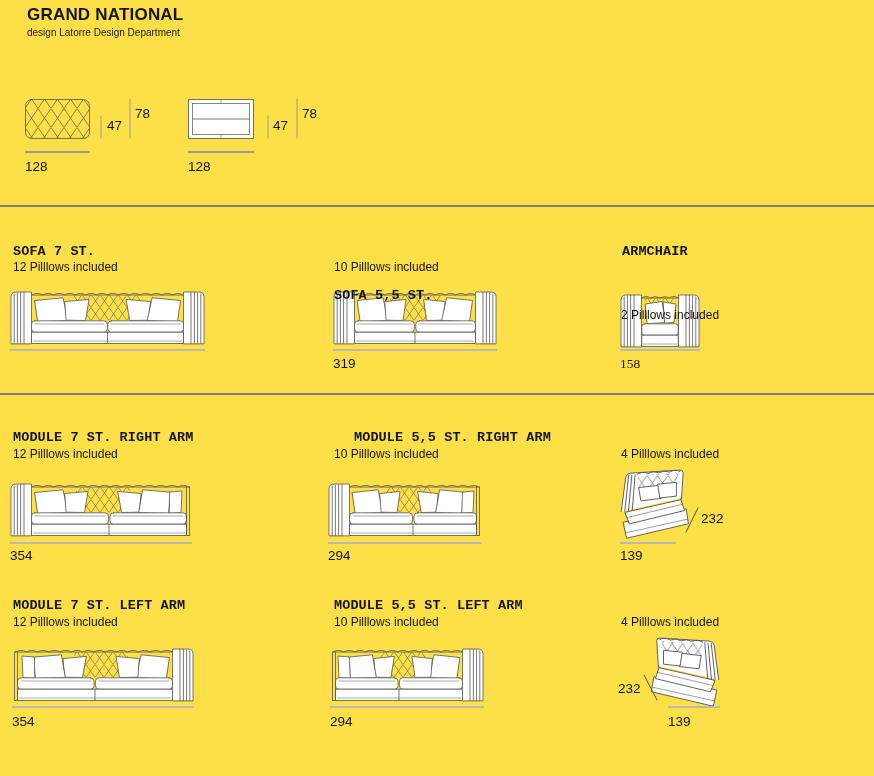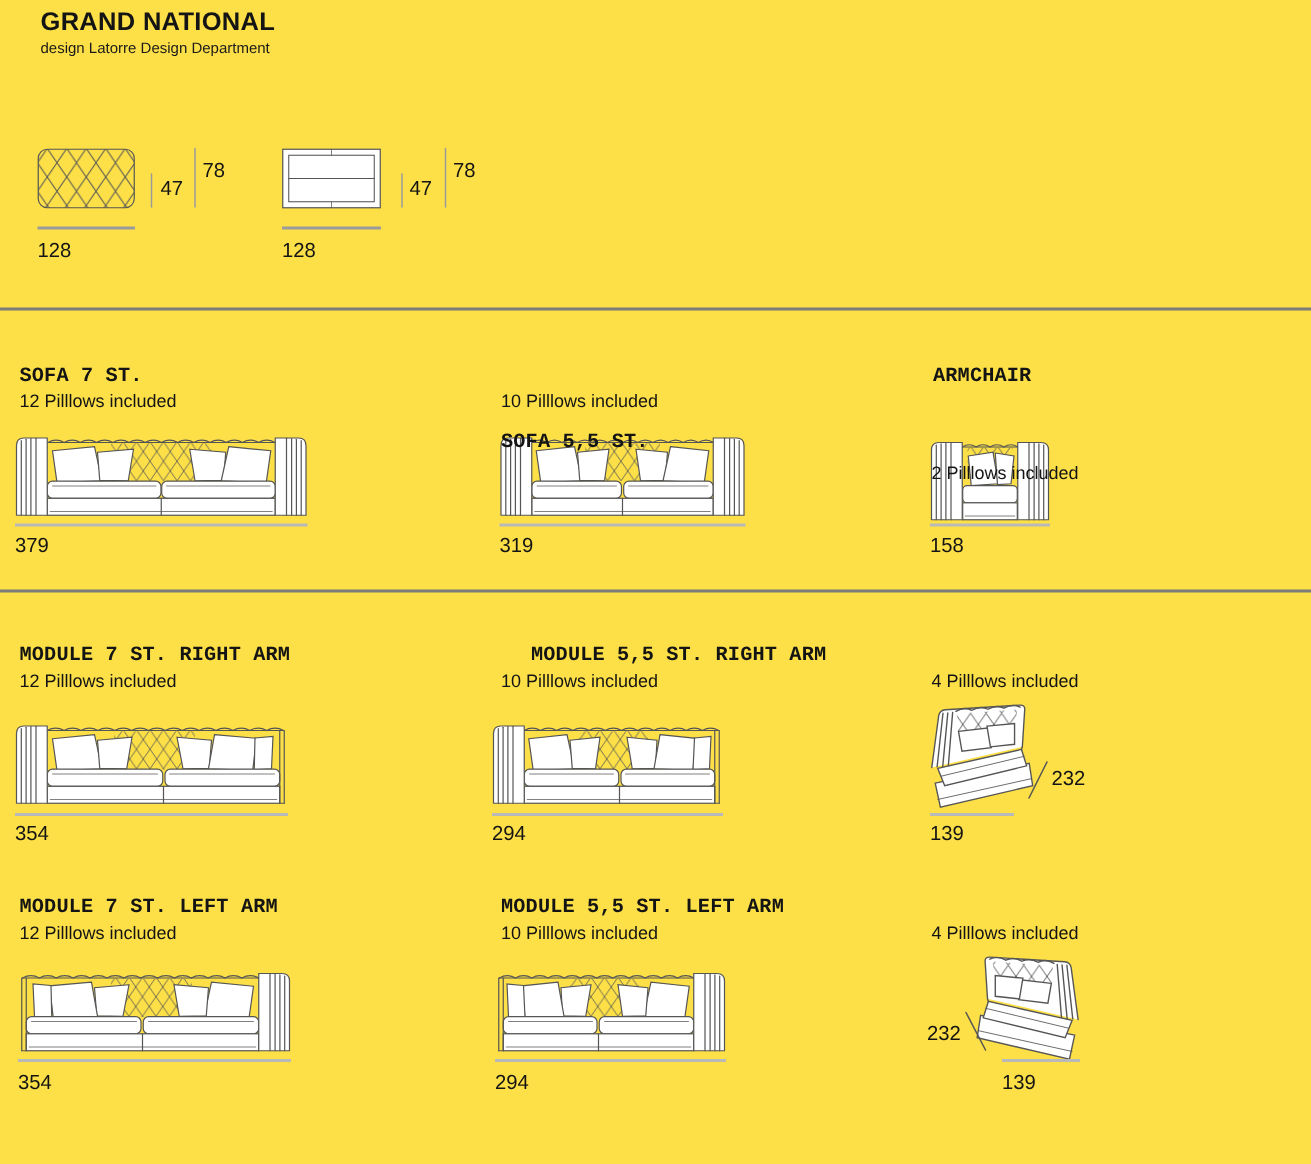--- a/index.html
+++ b/index.html
@@ -215,23 +215,22 @@
   <div class="abs p-title" style="left:13px;top:244px;">SOFA 7 ST.</div>
   <div class="abs p-sub" style="left:13px;top:260px;">12 Pilllows included</div>
   <div class="abs p-title" style="left:334px;top:244px;margin-top:44px;">SOFA 5,5 ST.</div>
   <div class="abs p-sub" style="left:334px;top:260px;">10 Pilllows included</div>
   <div class="abs p-title" style="left:622px;top:244px;">ARMCHAIR</div>
   <div class="abs p-sub" style="left:621px;top:260px;margin-top:48px;">2 Pilllows included</div>
 
   <div class="abs mline" style="left:10px;top:349px;width:195px;"></div>
   <div class="abs mline" style="left:333px;top:349px;width:164px;"></div>
   <div class="abs mline" style="left:620px;top:349px;width:80px;"></div>
-  <div class="abs dim dim-c" style="left:10px;top:356px;width:195px;">379</div>
   <div class="abs dim dim-c" style="left:333px;top:356px;width:164px;">319</div>
-  <div class="abs dim dim-c" style="left:620px;top:356px;width:80px;">158</div>
+  <div class="abs dim dim-c" style="left:620px;top:356px;width:80px;font-family:Liberation Serif, serif;">158</div>
 
   <div class="abs p-title" style="left:13px;top:430px;">MODULE 7 ST. RIGHT ARM</div>
   <div class="abs p-sub" style="left:13px;top:447px;">12 Pilllows included</div>
   <div class="abs p-title" style="left:354px;top:430px;">MODULE 5,5 ST. RIGHT ARM</div>
   <div class="abs p-sub" style="left:334px;top:447px;">10 Pilllows included</div>
   <div class="abs p-sub" style="left:621px;top:447px;">4 Pilllows included</div>
 
   <div class="abs mline" style="left:10px;top:542px;width:182px;"></div>
   <div class="abs mline" style="left:328px;top:542px;width:154px;"></div>
   <div class="abs mline" style="left:620px;top:542px;width:56px;"></div>

